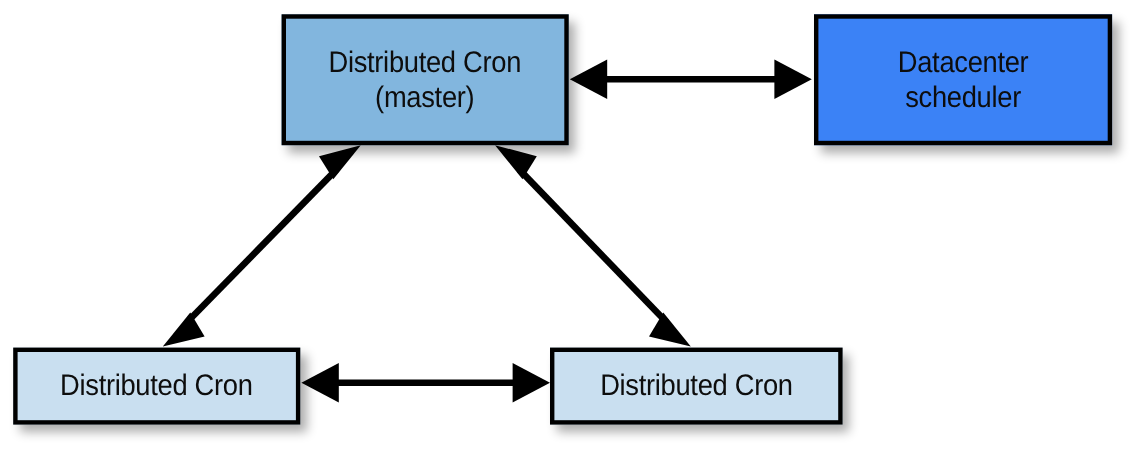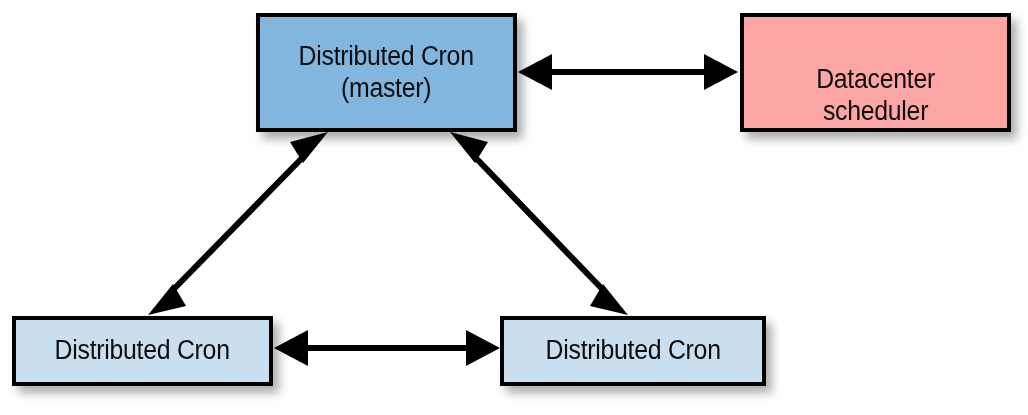--- a/index.html
+++ b/index.html
@@ -114,21 +114,21 @@
       <polygon class="edge-head" points="274,348 308,330 308,366"></polygon>
       <polygon class="edge-head" points="500,348 466,330 466,366"></polygon>
     </g>
   </svg>
 
   <div class="node" id="node-master" style="background:#82b6de;">
     <span class="node-label">Distributed Cron
 (master)</span>
   </div>
 
-  <div class="node" id="node-scheduler" style="background:#fca5a5;align-items:flex-end;">
+  <div class="node" id="node-scheduler" style="background:#3b82f6;">
     <span class="node-label">Datacenter
 scheduler</span>
   </div>
 
   <div class="node" id="node-cron-left" style="background:#c9dff0;">
     <span class="node-label">Distributed Cron</span>
   </div>
 
   <div class="node" id="node-cron-right" style="background:#c9dff0;">
     <span class="node-label">Distributed Cron</span>

